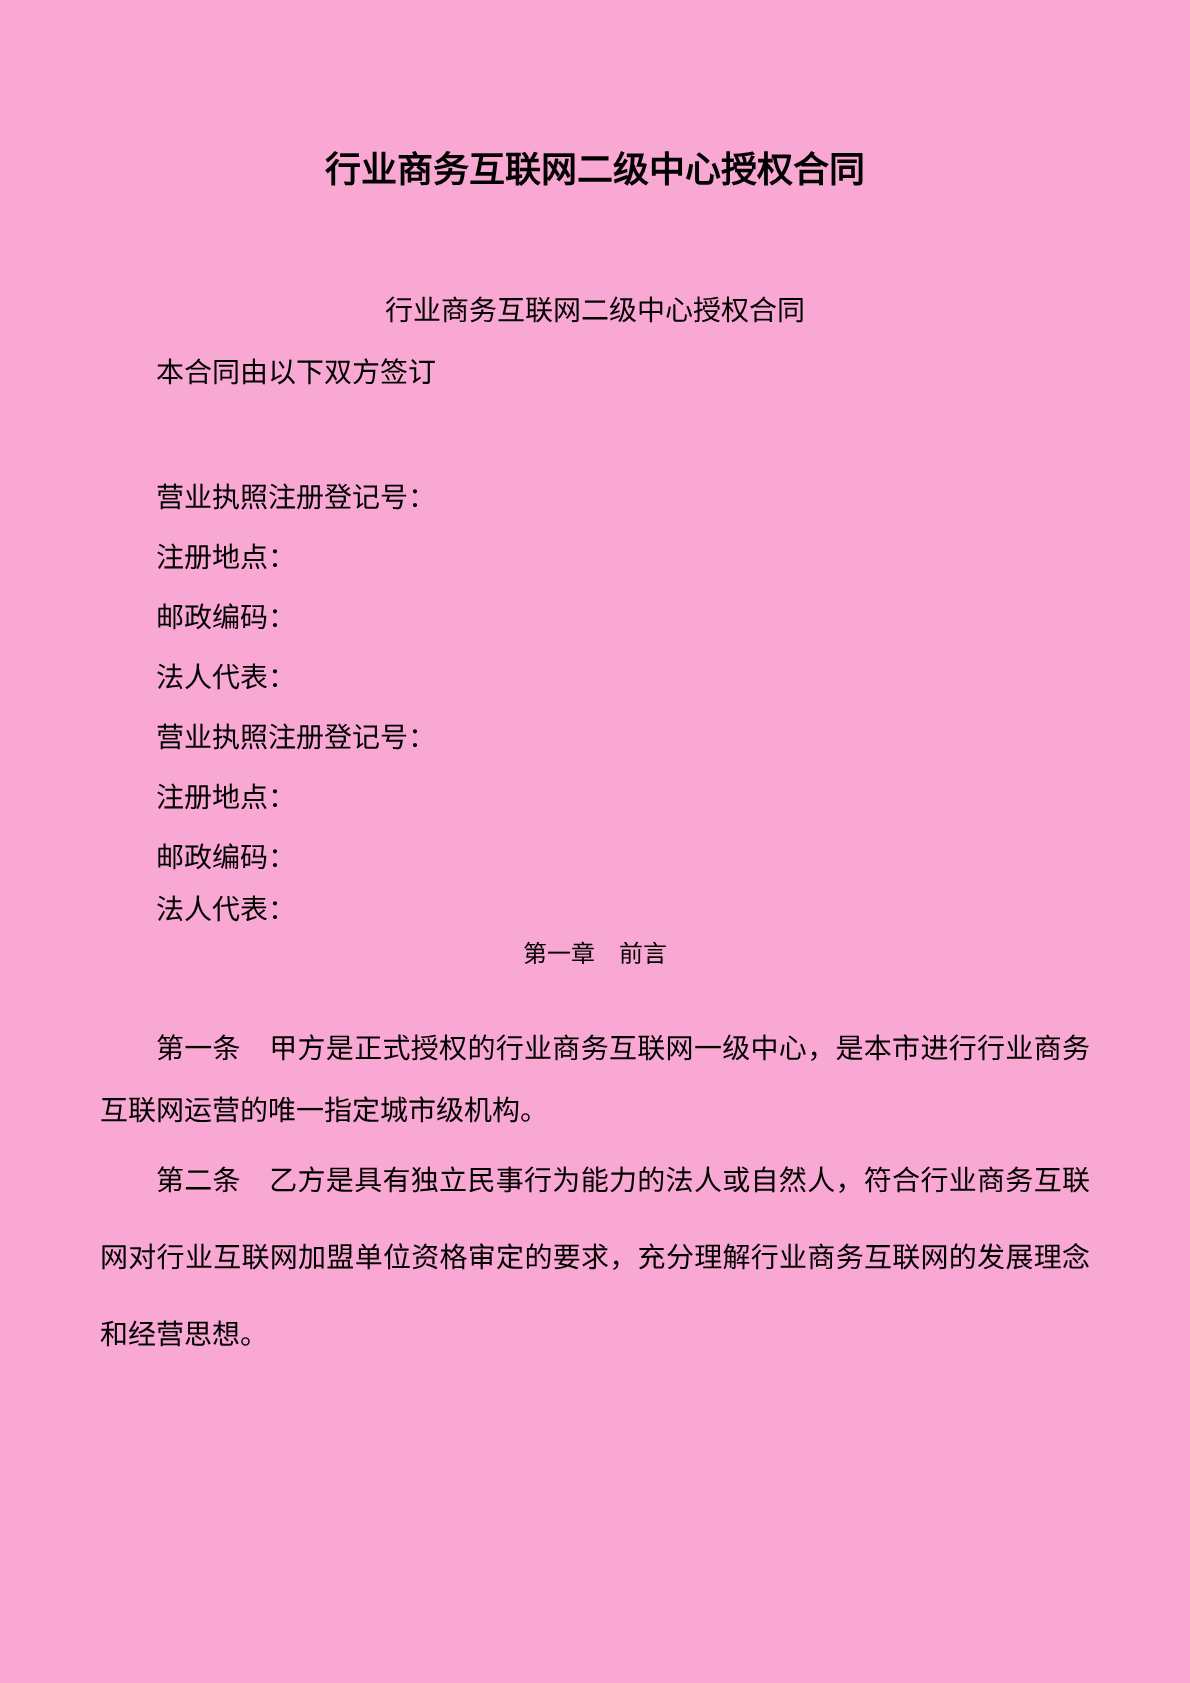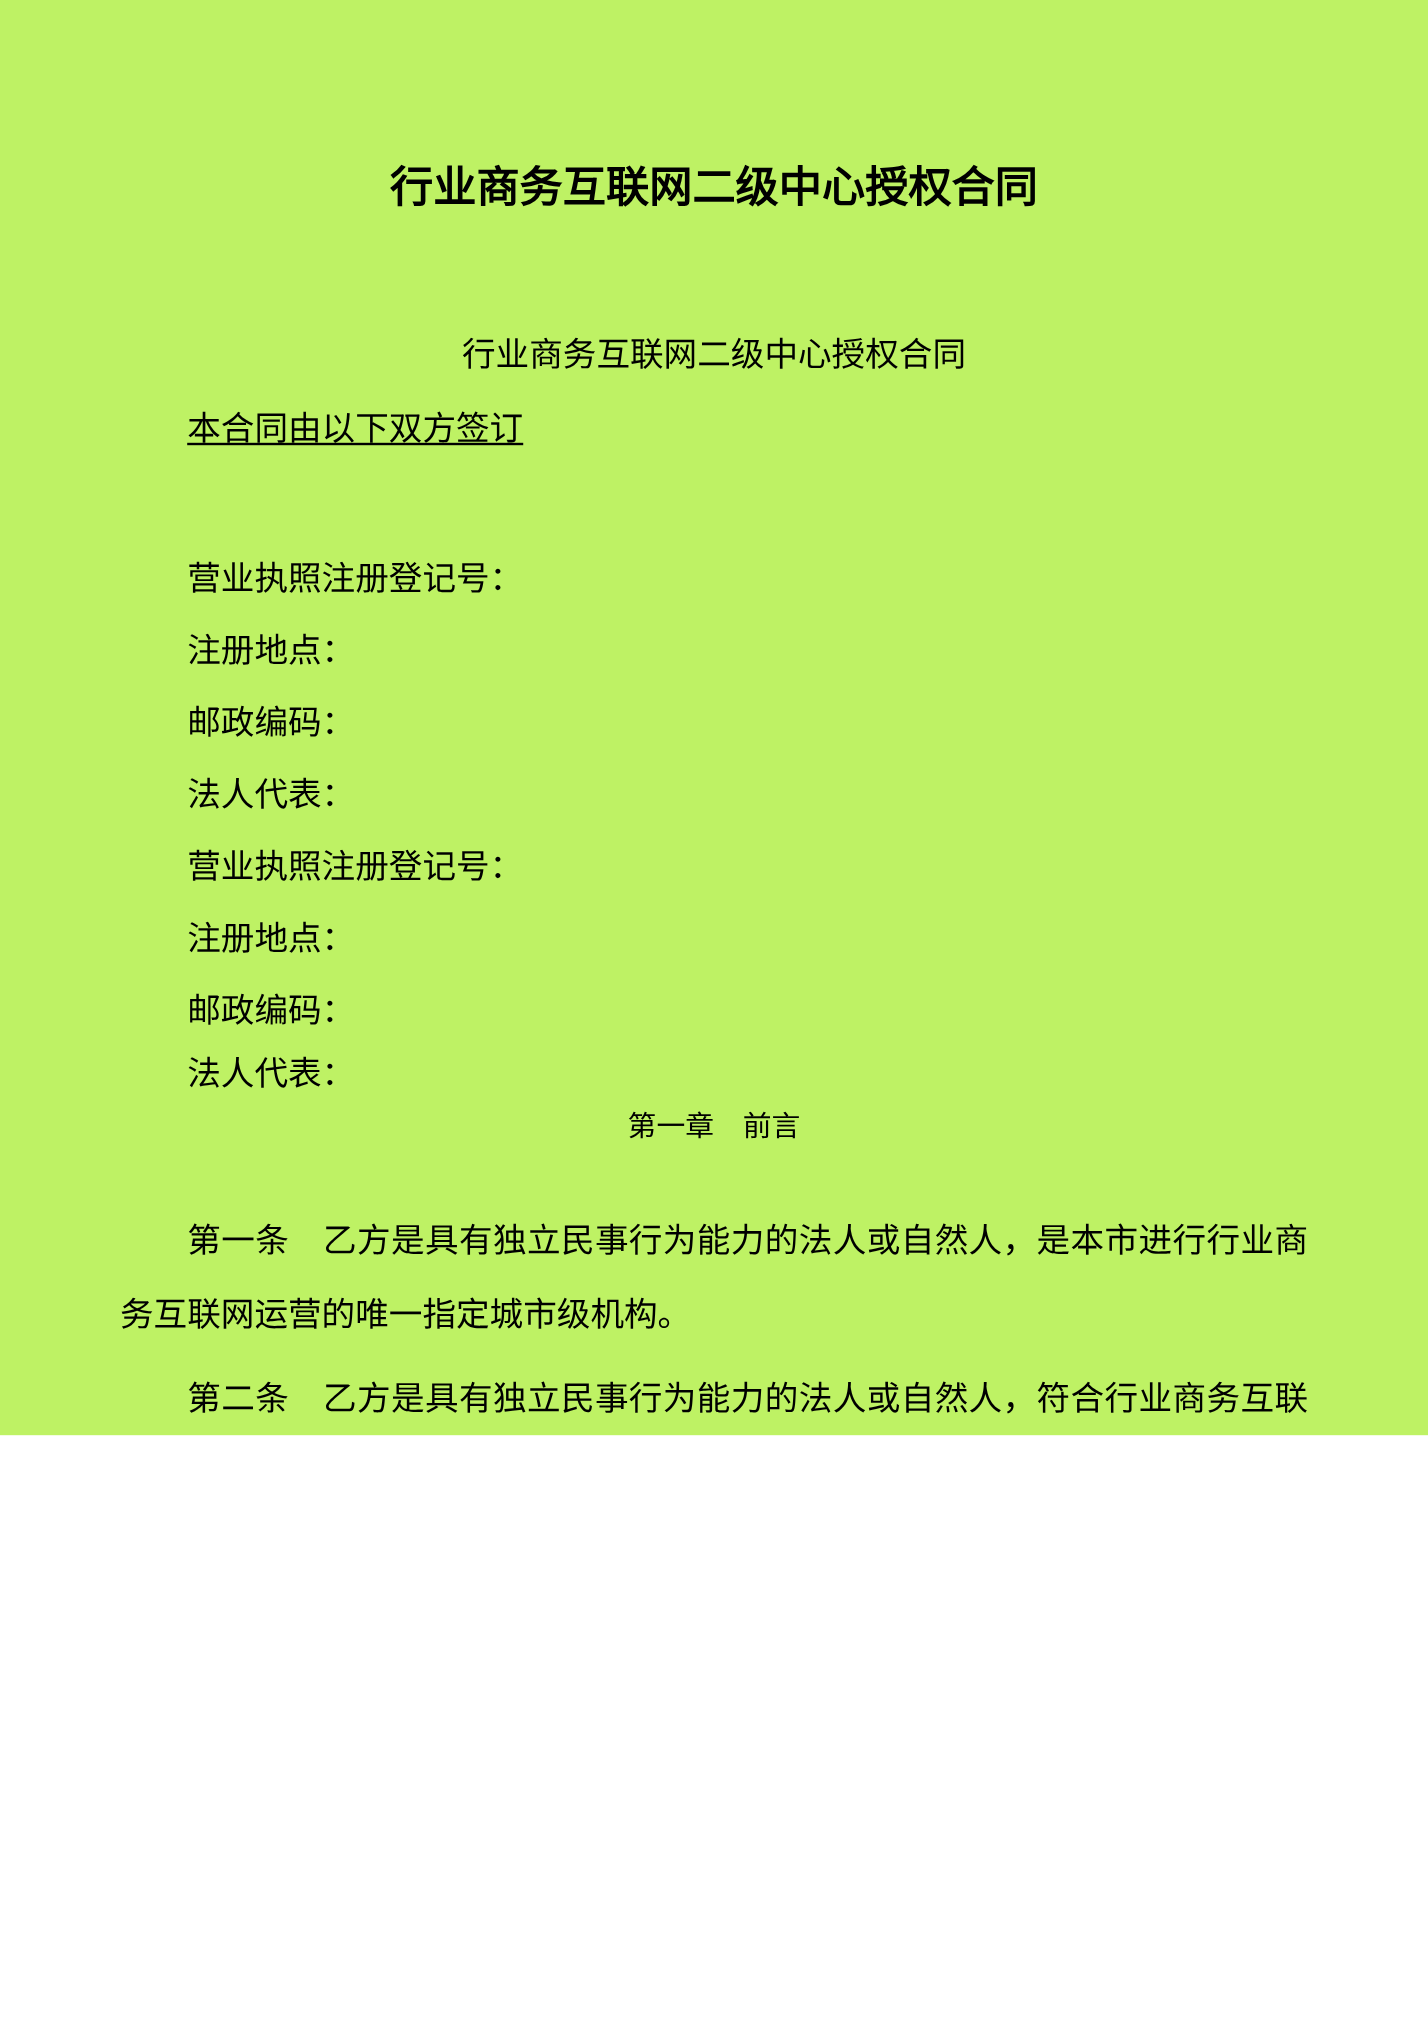--- a/index.html
+++ b/index.html
@@ -12,23 +12,23 @@
     width: 1190px;
     height: 1683px;
     color: #000000;
     font-family: "Liberation Serif", "DejaVu Serif", serif;
     font-size: 28px;
   }
   .page {
     position: relative;
     box-sizing: border-box;
     width: 1190px;
-    height: 1196px;
-    padding: 0 100px;
-    background: #bef264;
+    height: 1683px;
+    padding: 14px 100px;
+    background: #f9a8d4;
     overflow: hidden;
   }
   .doc-title {
     padding-top: 129px;
     font-family: "Liberation Sans", "DejaVu Sans", sans-serif;
     font-weight: bold;
     font-size: 36px;
     line-height: 54px;
     text-align: center;
     margin: 0;
@@ -37,21 +37,20 @@
     margin: 84px 0 0 0;
     font-size: 28px;
     line-height: 60px;
     text-align: center;
     font-weight: normal;
   }
   .intro-line {
     margin: 2px 0 0 0;
     line-height: 60px;
     text-indent: 2em;
-    text-decoration: underline;
   }
   .fields {
     margin-top: 65px;
   }
   .field-line {
     margin: 0;
     line-height: 60px;
     text-indent: 2em;
   }
   .field-line.tight {
@@ -96,17 +95,17 @@
     <p class="field-line">邮政编码：</p>
     <p class="field-line">法人代表：</p>
     <p class="field-line">营业执照注册登记号：</p>
     <p class="field-line">注册地点：</p>
     <p class="field-line">邮政编码：</p>
     <p class="field-line tight">法人代表：</p>
   </div>
 
   <h3 class="chapter-heading">第一章　前言</h3>
 
-  <p class="body-para para-1">第一条　乙方是具有独立民事行为能力的法人或自然人，是本市进行行业商务互联网运营的唯一指定城市级机构。</p>
+  <p class="body-para para-1">第一条　甲方是正式授权的行业商务互联网一级中心，是本市进行行业商务互联网运营的唯一指定城市级机构。</p>
 
   <p class="body-para para-2">第二条　乙方是具有独立民事行为能力的法人或自然人，符合行业商务互联网对行业互联网加盟单位资格审定的要求，充分理解行业商务互联网的发展理念和经营思想。</p>
 
 </div>
 
 </body></html>

